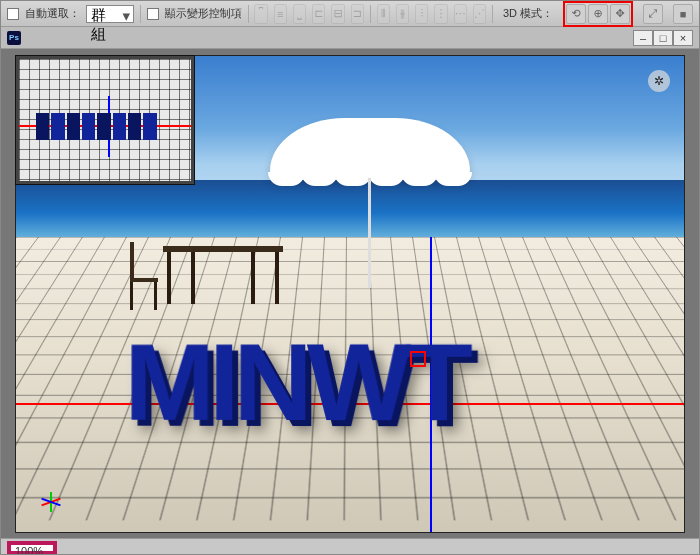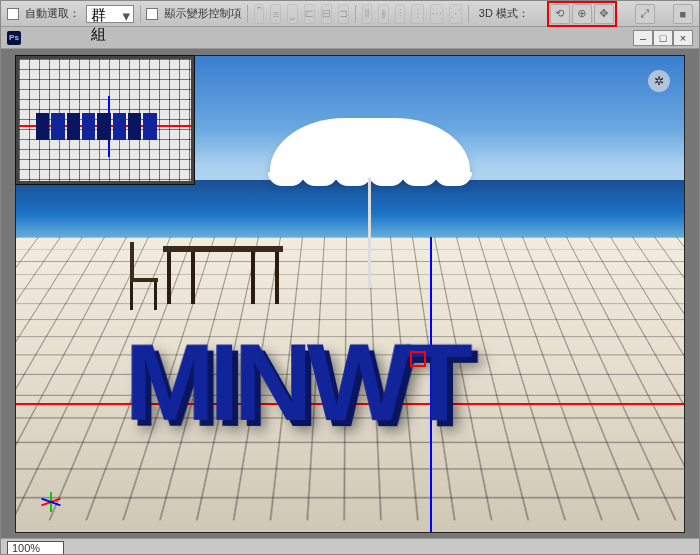--- a/index.html
+++ b/index.html
@@ -5,21 +5,21 @@
 *{box-sizing:border-box;margin:0;padding:0;font-family:"Microsoft JhengHei",Arial,sans-serif;font-size:11px}
 body{width:700px;height:555px;background:#e0e0e0;overflow:hidden;border:1px solid #888}
 .options-bar{height:26px;background:linear-gradient(#d8d8d8,#c2c2c2);border-bottom:1px solid #999;display:flex;align-items:center;padding:0 6px;gap:6px}
 .chk{width:12px;height:12px;border:1px solid #777;background:#fff;display:inline-block;flex-shrink:0}
 .lbl{color:#333;white-space:nowrap}
 .sel{height:18px;border:1px solid #888;background:#fff;padding:0 18px 0 4px;font-size:15px;position:relative;min-width:48px}
 .sel::after{content:"▾";position:absolute;right:3px;top:1px;color:#555}
 .sep{width:1px;height:18px;background:#aaa}
 .ibtn{width:20px;height:20px;border:1px solid #aaa;background:#d0d0d0;border-radius:2px;display:flex;align-items:center;justify-content:center;color:#666;cursor:pointer}
 .ibtn.disabled{opacity:.4;cursor:default}
-.mode3d{display:flex;align-items:center;gap:18px;margin-left:4px}
+.mode3d{display:flex;align-items:center;gap:10px;margin-left:4px}
 .hlbox{border:2px solid #e00;padding:1px;display:flex;gap:2px}
 .doc-tab{height:22px;background:#bdbdbd;border-bottom:1px solid #999;display:flex;align-items:center;padding:0 6px;justify-content:space-between}
 .tab-title{color:#222;display:flex;align-items:center;gap:0}
 .ps-ico{width:14px;height:14px;background:#0b0f3d;color:#7dc8ff;font-size:8px;font-weight:bold;display:flex;align-items:center;justify-content:center;border-radius:2px}
 .wbtns{display:flex;gap:0}
 .wbtns .wb{width:20px;height:16px;border:1px solid #888;background:#eee;display:flex;align-items:center;justify-content:center;color:#333}
 .canvas-wrap{position:relative;width:100%;height:calc(555px - 26px - 22px - 18px);background:#777}
 .canvas{position:absolute;left:14px;top:6px;width:670px;height:478px;background:#8ec5e8;border:1px solid #222;overflow:hidden}
 .sky{position:absolute;inset:0 0 62% 0;background:linear-gradient(#3a7ecf 0%,#6aa8e0 40%,#a8d0ef 60%,#cbe4f6 100%)}
 .sea{position:absolute;left:0;right:0;top:26%;height:14%;background:linear-gradient(#1b4e93,#1a72c5,#7cc5e4)}
@@ -51,21 +51,21 @@
 .nav-grid{position:absolute;inset:0;background:
 repeating-linear-gradient(to bottom,rgba(0,0,0,.5) 0 1px,transparent 1px 10px),
 repeating-linear-gradient(to right,rgba(0,0,0,.5) 0 1px,transparent 1px 10px)}
 .nav-red{position:absolute;left:0;right:0;top:54%;height:2px;background:#f00}
 .nav-blue{position:absolute;top:30%;bottom:20%;left:52%;width:2px;background:#00f}
 .nav-blocks{position:absolute;top:44%;left:10%;width:70%;height:22%;display:flex;gap:2px}
 .nav-blocks span{flex:1;background:#12249a}
 .nav-blocks span:nth-child(odd){background:#0a1560}
 .secondary-axis{position:absolute;right:14px;top:14px;width:22px;height:22px;background:rgba(220,220,220,.7);border-radius:50%;display:flex;align-items:center;justify-content:center;font-size:12px;color:#222}
 .status{height:18px;background:#c8c8c8;border-top:1px solid #999;display:flex;align-items:center;padding:0 6px;gap:14px;color:#333}
-.zoom{border:1px solid #be185d;background:#fff;padding:0 23px 0 4px;height:14px}
+.zoom{border:4px solid #be185d;background:#fff;padding:0 10px 0 4px;height:14px}
 </style>
 </head>
 <body>
 
 <div class="options-bar">
   <span class="chk"></span>
   <span class="lbl">自動選取：</span>
   <span class="sel">群組</span>
   <span class="sep"></span>
   <span class="chk"></span>

